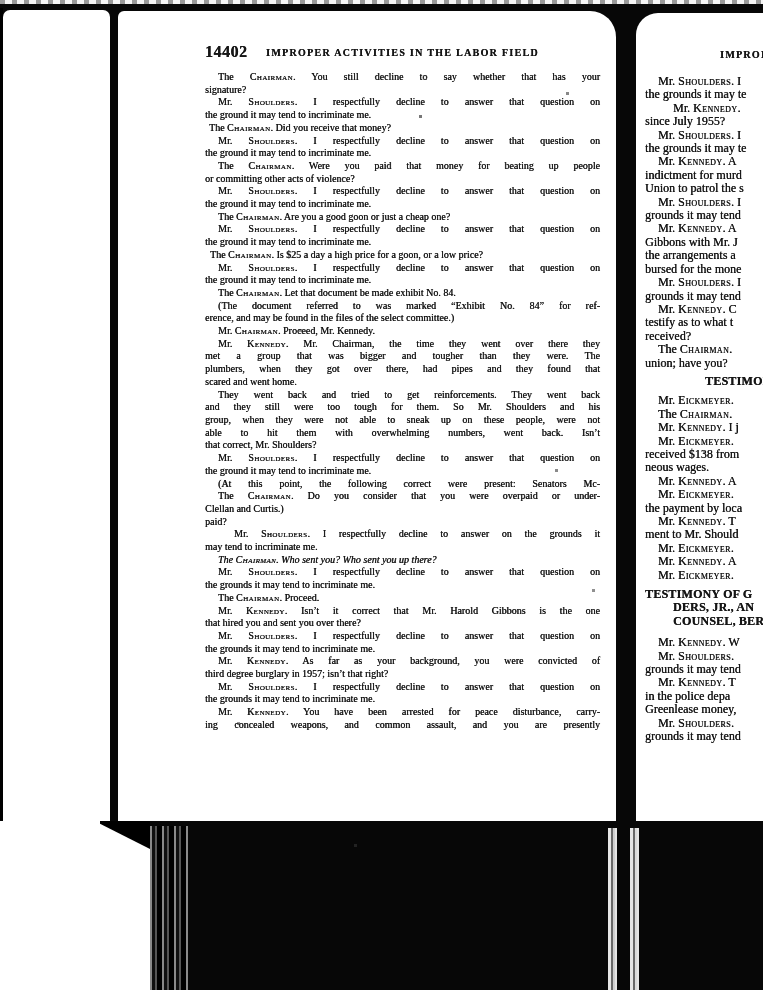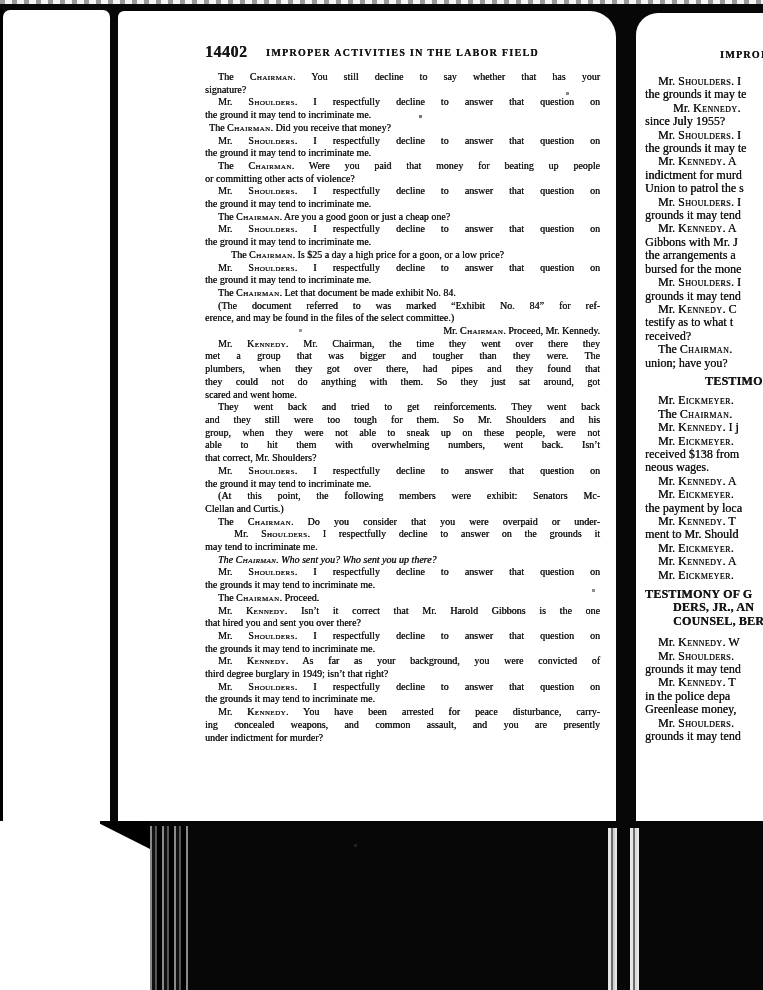--- a/index.html
+++ b/index.html
@@ -83,59 +83,58 @@
       <div class="tline" style="margin-left: 4px;">The <span class="sc">Chairman</span>. Did you receive that money?</div>
       <div class="tline just" style="margin-left: 13px;">Mr. <span class="sc">Shoulders</span>. I respectfully decline to answer that question on</div>
       <div class="tline">the ground it may tend to incriminate me.</div>
       <div class="tline just" style="margin-left: 13px;">The <span class="sc">Chairman</span>. Were you paid that money for beating up people</div>
       <div class="tline">or committing other acts of violence?</div>
       <div class="tline just" style="margin-left: 13px;">Mr. <span class="sc">Shoulders</span>. I respectfully decline to answer that question on</div>
       <div class="tline">the ground it may tend to incriminate me.</div>
       <div class="tline" style="margin-left: 13px;">The <span class="sc">Chairman</span>. Are you a good goon or just a cheap one?</div>
       <div class="tline just" style="margin-left: 13px;">Mr. <span class="sc">Shoulders</span>. I respectfully decline to answer that question on</div>
       <div class="tline">the ground it may tend to incriminate me.</div>
-      <div class="tline" style="margin-left: 26px; font-family: Liberation Serif, serif;">The <span class="sc">Chairman</span>. Is $25 a day a high price for a goon, or a low price?</div>
+      <div class="tline" style="margin-left: 5px; font-family: Liberation Serif, serif;">The <span class="sc">Chairman</span>. Is $25 a day a high price for a goon, or a low price?</div>
       <div class="tline just" style="margin-left: 13px;">Mr. <span class="sc">Shoulders</span>. I respectfully decline to answer that question on</div>
       <div class="tline">the ground it may tend to incriminate me.</div>
       <div class="tline" style="margin-left: 13px;">The <span class="sc">Chairman</span>. Let that document be made exhibit No. 84.</div>
       <div class="tline just" style="margin-left: 13px;">(The document referred to was marked “Exhibit No. 84” for ref-</div>
       <div class="tline">erence, and may be found in the files of the select committee.)</div>
-      <div class="tline" style="margin-left: 13px; text-align: right;">Mr. <span class="sc">Chairman</span>. Proceed, Mr. Kennedy.</div>
+      <div class="tline" style="margin-left: 13px;">Mr. <span class="sc">Chairman</span>. Proceed, Mr. Kennedy.</div>
       <div class="tline just" style="margin-left: 13px;">Mr. <span class="sc">Kennedy</span>. Mr. Chairman, the time they went over there they</div>
       <div class="tline just">met a group that was bigger and tougher than they were.  The</div>
       <div class="tline just">plumbers, when they got over there, had pipes and they found that</div>
-      <div class="tline just">they could not do anything with them.  So they just sat around, got</div>
       <div class="tline">scared and went home.</div>
       <div class="tline just" style="margin-left: 13px;">They went back and tried to get reinforcements.  They went back</div>
       <div class="tline just">and they still were too tough for them.  So Mr. Shoulders and his</div>
       <div class="tline just">group, when they were not able to sneak up on these people, were not</div>
       <div class="tline just">able to hit them with overwhelming numbers, went back.  Isn’t</div>
       <div class="tline">that correct, Mr. Shoulders?</div>
       <div class="tline just" style="margin-left: 13px;">Mr. <span class="sc">Shoulders</span>. I respectfully decline to answer that question on</div>
       <div class="tline">the ground it may tend to incriminate me.</div>
-      <div class="tline just" style="margin-left: 13px;">(At this point, the following members were exhibit: Senators Mc-</div>
+      <div class="tline just" style="margin-left: 13px;">(At this point, the following correct were present: Senators Mc-</div>
+      <div class="tline just" style="margin-left: 13px;">The <span class="sc">Chairman</span>. Do you consider that you were overpaid or under-</div>
       <div class="tline">Clellan and Curtis.)</div>
-      <div class="tline just" style="margin-left: 13px;">The <span class="sc">Chairman</span>. Do you consider that you were overpaid or under-</div>
+      <div class="tline">paid?</div>
       <div class="tline just" style="margin-left: 29px;">Mr. <span class="sc">Shoulders</span>. I respectfully decline to answer on the grounds it</div>
       <div class="tline">may tend to incriminate me.</div>
       <div class="tline" style="margin-left: 13px; font-style: italic;">The <span class="sc">Chairman</span>. Who sent you?  Who sent you up there?</div>
       <div class="tline just" style="margin-left: 13px;">Mr. <span class="sc">Shoulders</span>. I respectfully decline to answer that question on</div>
       <div class="tline">the grounds it may tend to incriminate me.</div>
       <div class="tline" style="margin-left: 13px;">The <span class="sc">Chairman</span>. Proceed.</div>
       <div class="tline just" style="margin-left: 13px;">Mr. <span class="sc">Kennedy</span>. Isn’t it correct that Mr. Harold Gibbons is the one</div>
       <div class="tline">that hired you and sent you over there?</div>
       <div class="tline just" style="margin-left: 13px;">Mr. <span class="sc">Shoulders</span>. I respectfully decline to answer that question on</div>
       <div class="tline">the grounds it may tend to incriminate me.</div>
       <div class="tline just" style="margin-left: 13px;">Mr. <span class="sc">Kennedy</span>. As far as your background, you were convicted of</div>
-      <div class="tline">third degree burglary in 1949; isn’t that right?</div>
+      <div class="tline">third degree burglary in 1957; isn’t that right?</div>
       <div class="tline just" style="margin-left: 13px;">Mr. <span class="sc">Shoulders</span>. I respectfully decline to answer that question on</div>
       <div class="tline">the grounds it may tend to incriminate me.</div>
       <div class="tline just" style="margin-left: 13px;">Mr. <span class="sc">Kennedy</span>. You have been arrested for peace disturbance, carry-</div>
       <div class="tline just">ing concealed weapons, and common assault, and you are presently</div>
-      <div class="tline">under indictment for murder?</div>
     </div>
 
   <div class="txt rp-head">IMPROPE</div>
   <div class="txt rp-body" id="rp-body">
       <div class="tline" style="margin-left: 13px;">Mr. <span class="sc">Shoulders</span>. I</div>
       <div class="tline">the grounds it may te</div>
       <div class="tline" style="margin-left: 28px;">Mr. <span class="sc">Kennedy</span>.</div>
       <div class="tline">since July 1955?</div>
       <div class="tline" style="margin-left: 13px;">Mr. <span class="sc">Shoulders</span>. I</div>
       <div class="tline">the grounds it may te</div>

